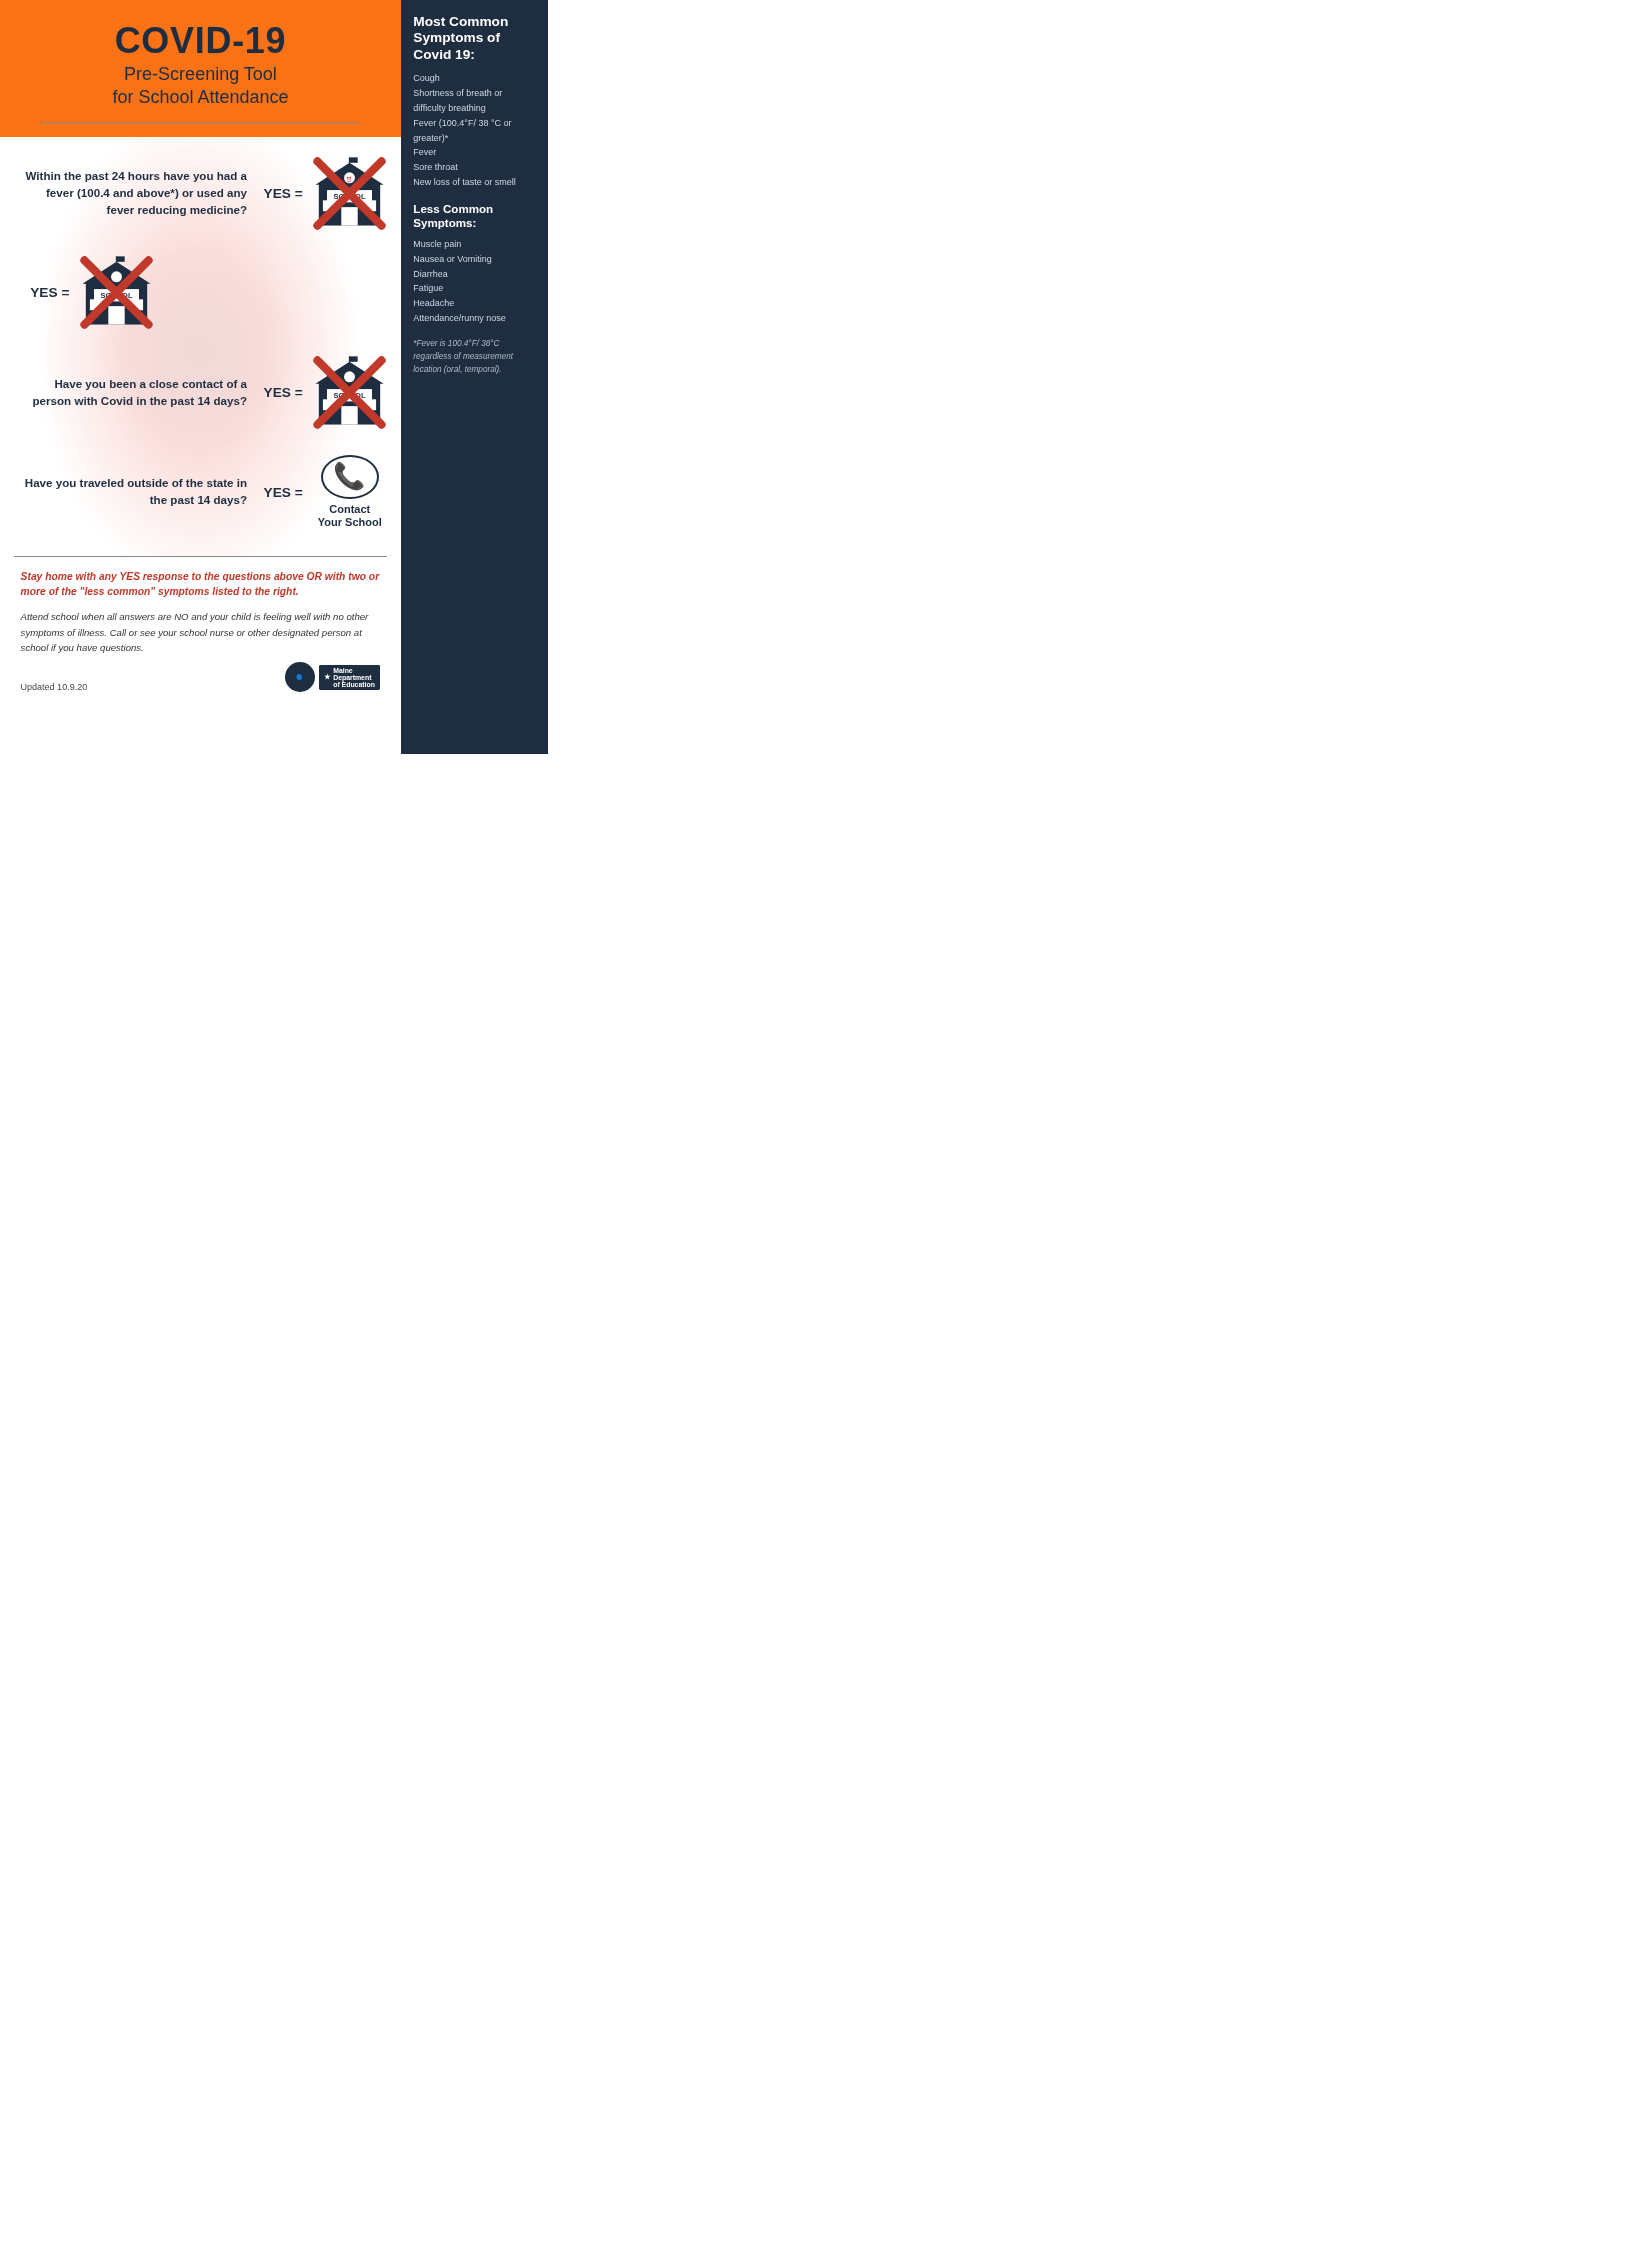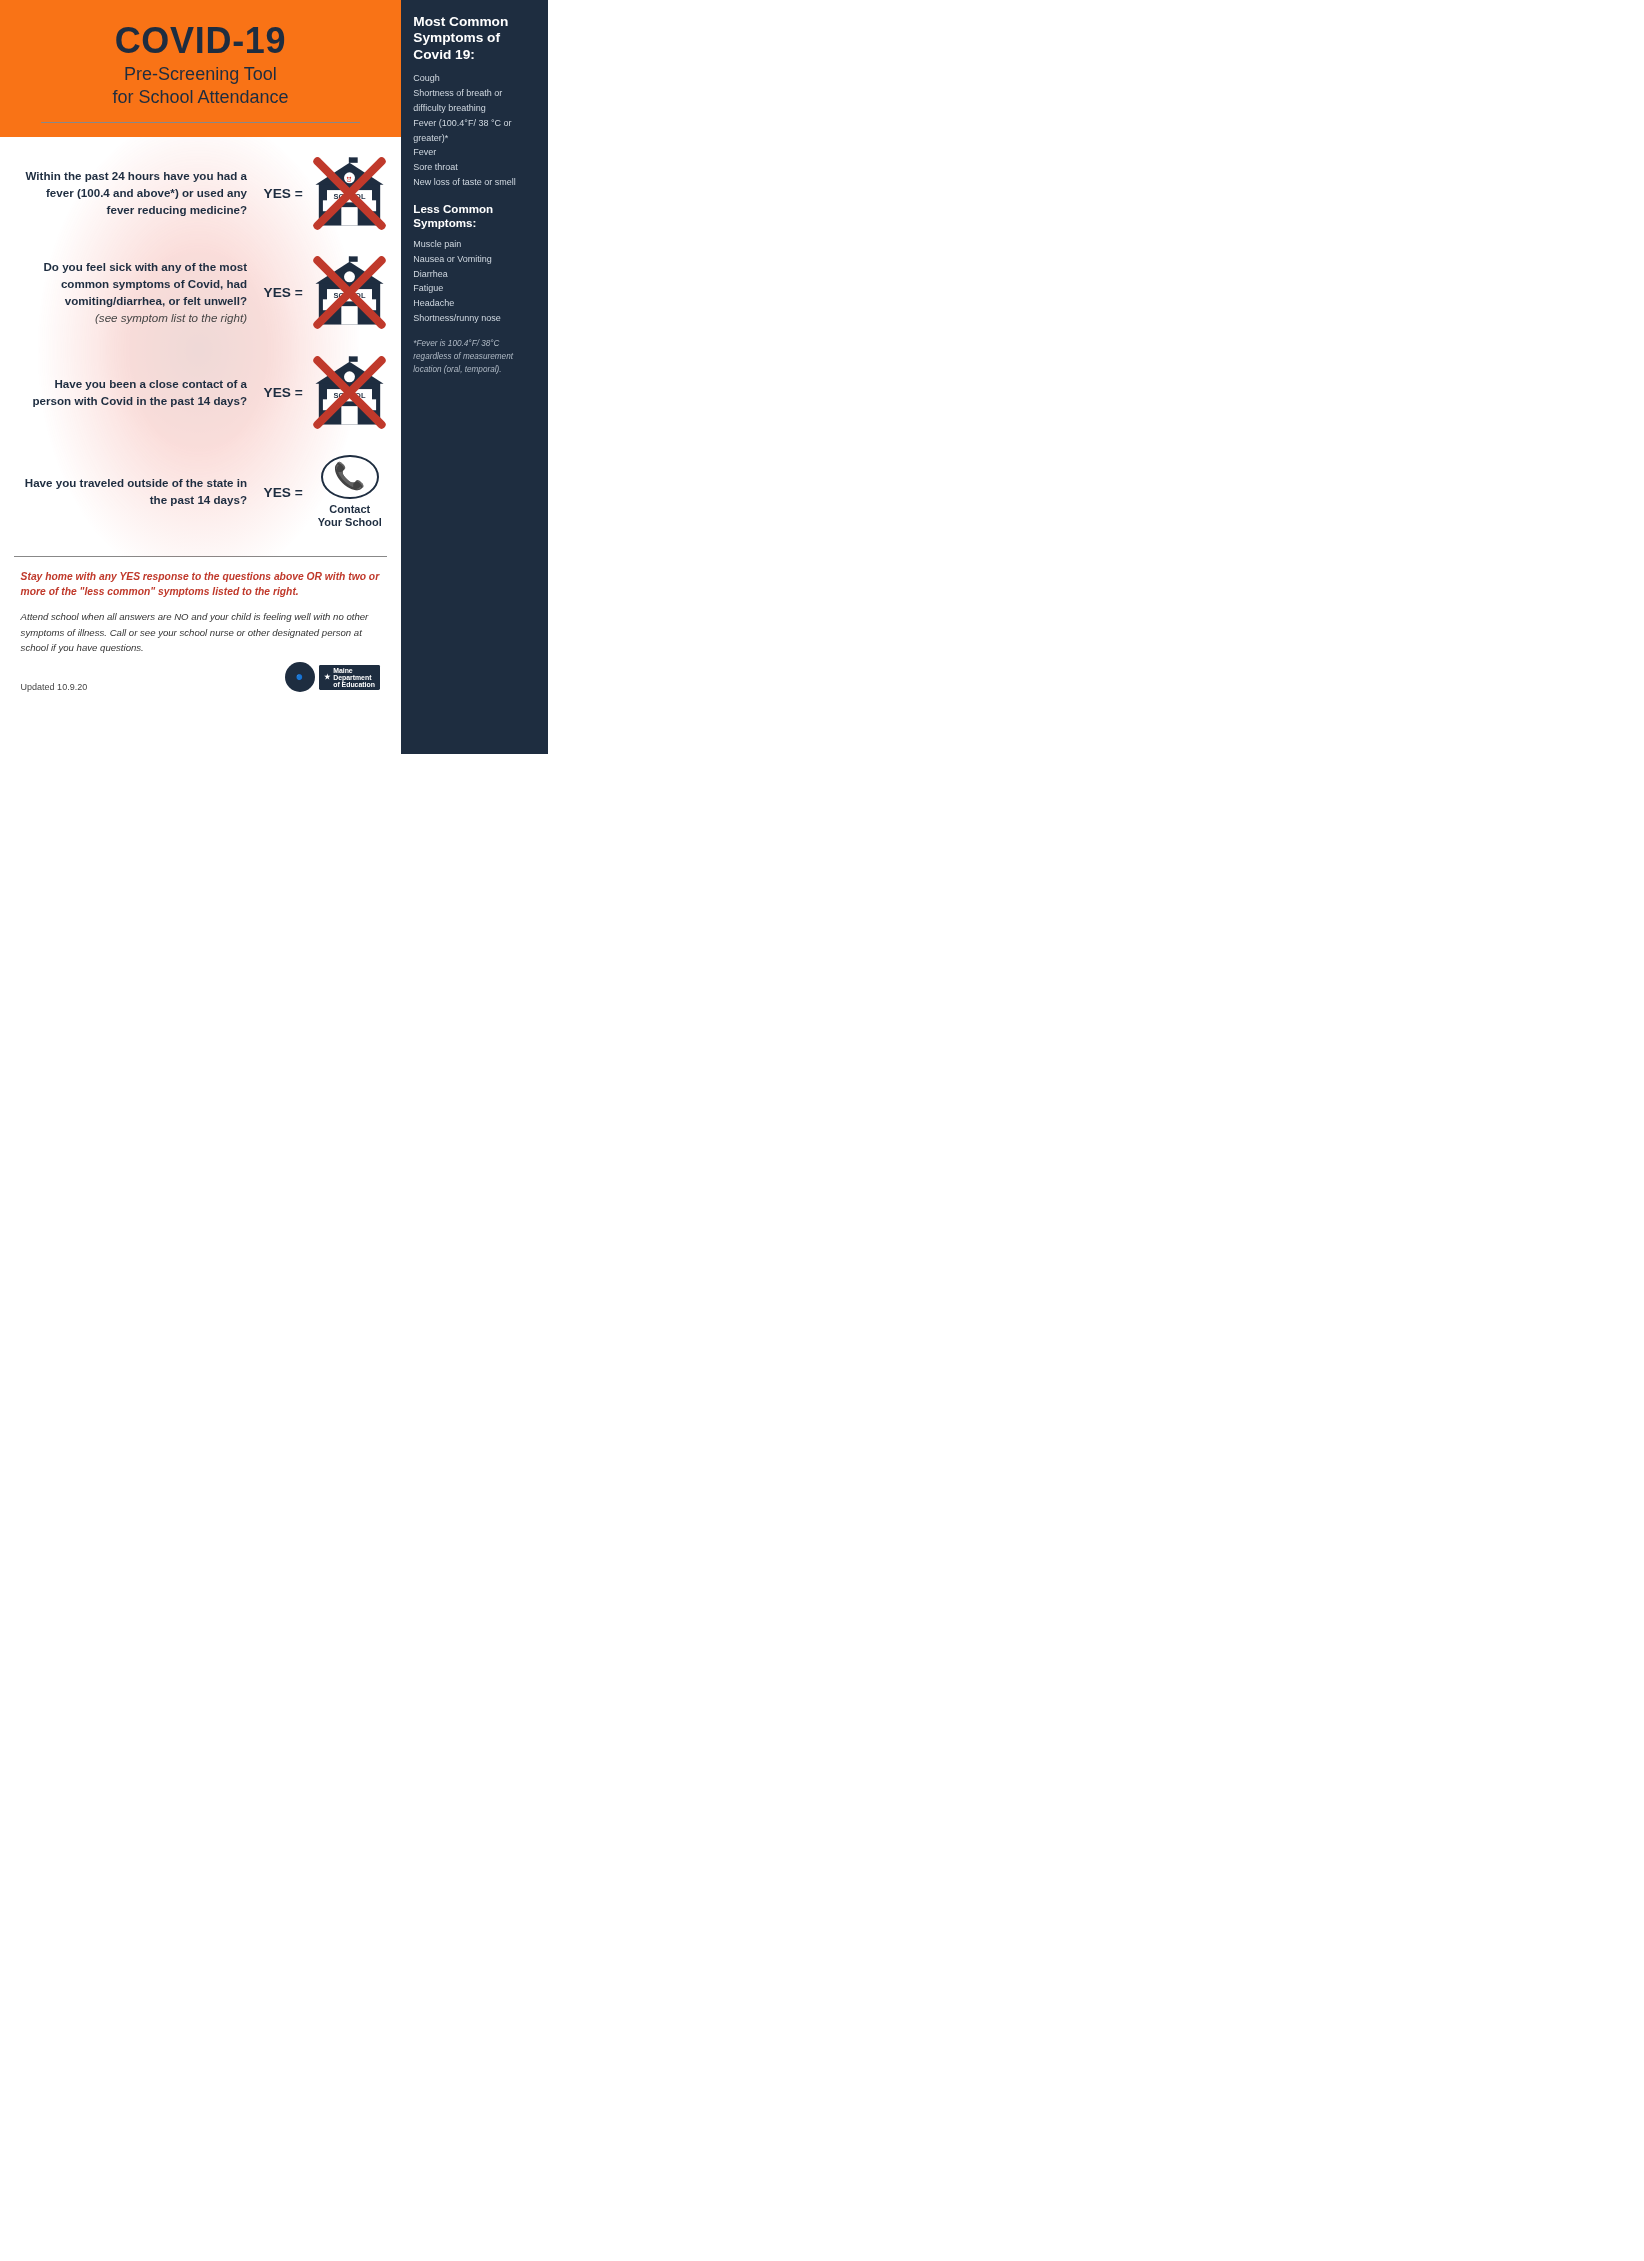--- a/index.html
+++ b/index.html
@@ -316,24 +316,20 @@
             <circle cx="55" cy="32" r="8" fill="#fff"></circle>
             <text x="55" y="36" text-anchor="middle" font-size="7" fill="#1e2d40">⏰</text>
 
             <line x1="8" y1="8" x2="102" y2="102" stroke="#c0392b" stroke-width="12" stroke-linecap="round"></line>
             <line x1="102" y1="8" x2="8" y2="102" stroke="#c0392b" stroke-width="12" stroke-linecap="round"></line>
           </svg>
         </div>
       </div>
 
       <div class="question-row">
-        <div class="question-text">
-          <span>Do you feel sick with any of the most common symptoms of Covid, had vomiting/diarrhea, or felt unwell?</span><br>
-          <em>(see symptom list to the right)</em>
-        </div>
         <div class="yes-label">YES =</div>
         <div class="school-icon">
           <svg class="school-svg" viewBox="0 0 110 110" xmlns="http://www.w3.org/2000/svg">
             <rect x="10" y="40" width="90" height="62" fill="#1e2d40"></rect>
             <polygon points="5,42 55,10 105,42" fill="#1e2d40"></polygon>
             <line x1="55" y1="10" x2="55" y2="2" stroke="#1e2d40" stroke-width="2"></line>
             <rect x="55" y="2" width="12" height="8" fill="#1e2d40"></rect>
             <rect x="22" y="50" width="66" height="18" fill="#fff"></rect>
             <text x="55" y="63" text-anchor="middle" font-size="11" font-weight="bold" fill="#1e2d40" font-family="Arial">SCHOOL</text>
             <rect x="43" y="75" width="24" height="27" fill="#fff"></rect>
@@ -418,19 +414,19 @@
       <li>Sore throat</li>
       <li>New loss of taste or smell</li>
     </ul>
     <div class="sidebar-section-title">Less Common Symptoms:</div>
     <ul class="sidebar-list">
       <li>Muscle pain</li>
       <li>Nausea or Vomiting</li>
       <li>Diarrhea</li>
       <li>Fatigue</li>
       <li>Headache</li>
-      <li>Shortness/runny nose</li>
+      <li>Attendance/runny nose</li>
     </ul>
     <div class="sidebar-note">*Fever is 100.4°F/ 38°C regardless of measurement location (oral, temporal).</div>
   </div>
 
 </div>
 
 
 </body></html>

